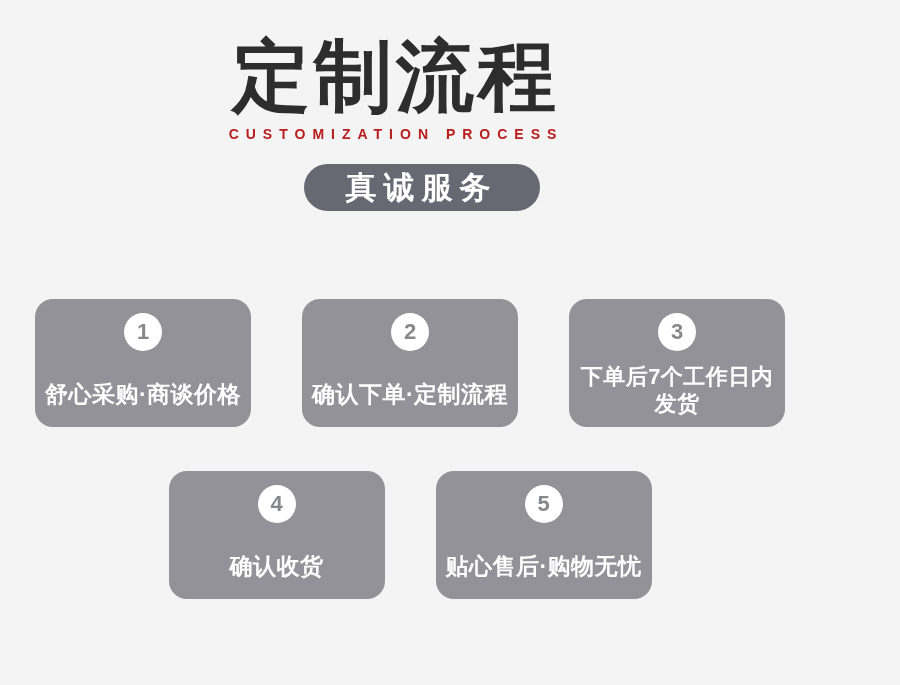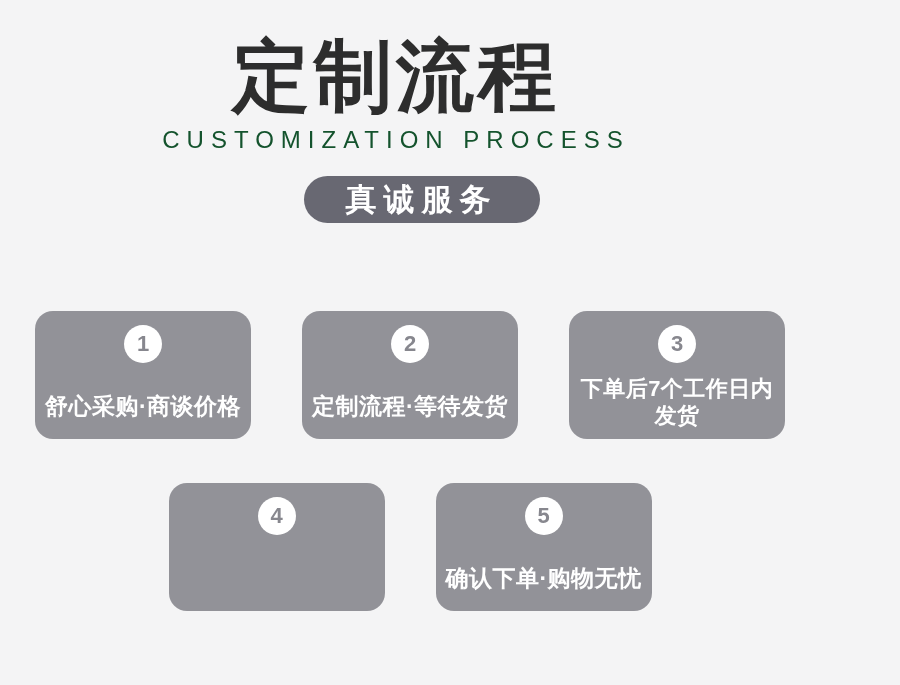--- a/index.html
+++ b/index.html
@@ -18,24 +18,24 @@
   .header { text-align: center; padding-top: 36px; }
   .title {
     font-size: 78px;
     line-height: 1.05;
     font-weight: bold;
     letter-spacing: 4px;
     color: var(--title, #2d2d2d);
   }
   .subtitle {
     margin-top: 8px;
-    font-size: 24px;
-    font-weight: 400;
+    font-size: 14px;
+    font-weight: 700;
     letter-spacing: 7px;
-    color: #14532d;
+    color: #b91c1c;
   }
   .banner-wrap { display: flex; justify-content: center; margin-top: 22px; margin-left: 23px; }
   .banner {
     display: inline-flex;
     align-items: center;
     justify-content: center;
     gap: 46px;
     height: 47px;
     padding: 0 42px;
     border-radius: 999px;
@@ -121,44 +121,45 @@
         <div class="badge">
           <span>1</span>
         </div>
         <div class="card-label">舒心采购·商谈价格</div>
       </div>
 
       <div class="card">
         <div class="badge">
           <span>2</span>
         </div>
-        <div class="card-label">定制流程·等待发货</div>
+        <div class="card-label">确认下单·定制流程</div>
       </div>
 
       <div class="card two-line">
         <div class="badge">
           <span>3</span>
         </div>
         <div class="card-label">下单后7个工作日内发货</div>
       </div>
 
     </div>
 
     <div class="steps-row">
 
       <div class="card">
         <div class="badge">
           <span>4</span>
         </div>
+        <div class="card-label">确认收货</div>
       </div>
 
       <div class="card">
         <div class="badge">
           <span>5</span>
         </div>
-        <div class="card-label">确认下单·购物无忧</div>
+        <div class="card-label">贴心售后·购物无忧</div>
       </div>
 
     </div>
 
   </div>
 
 </div>
 
 </body></html>

